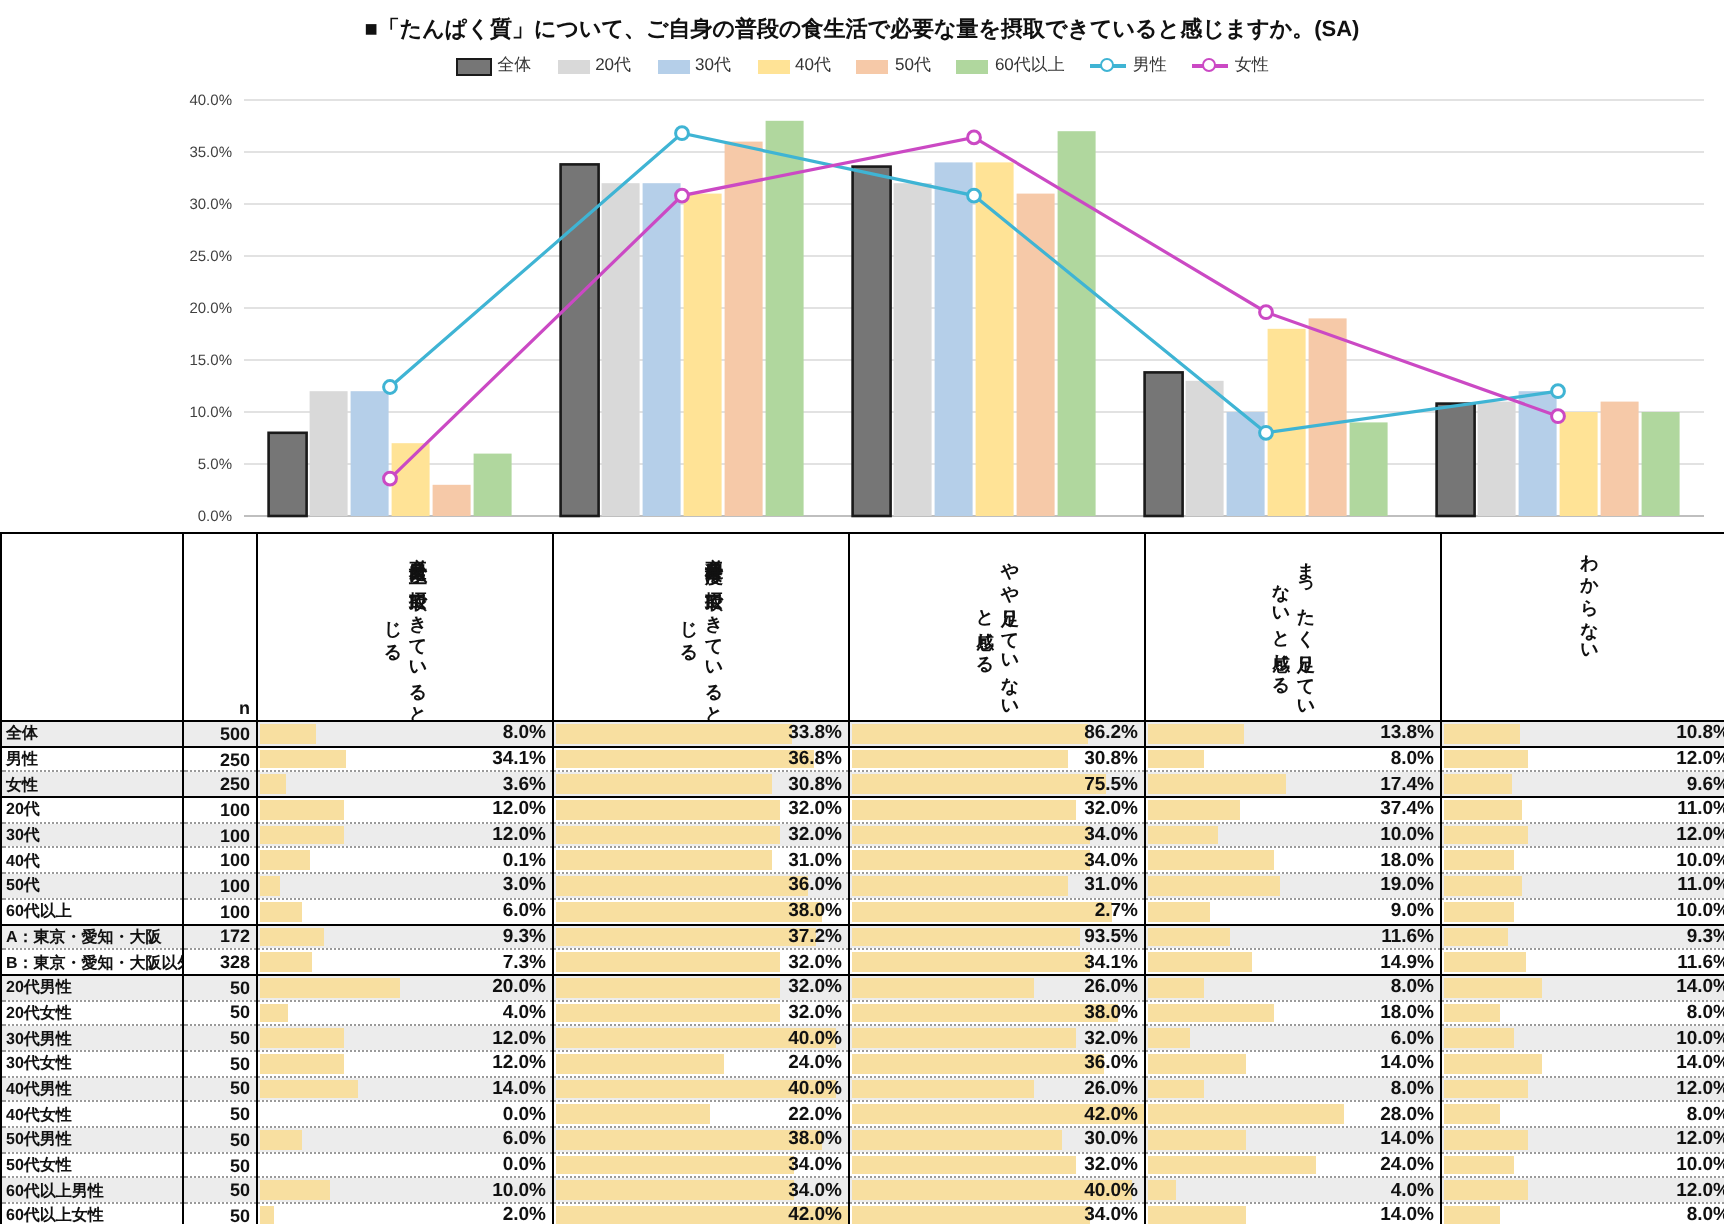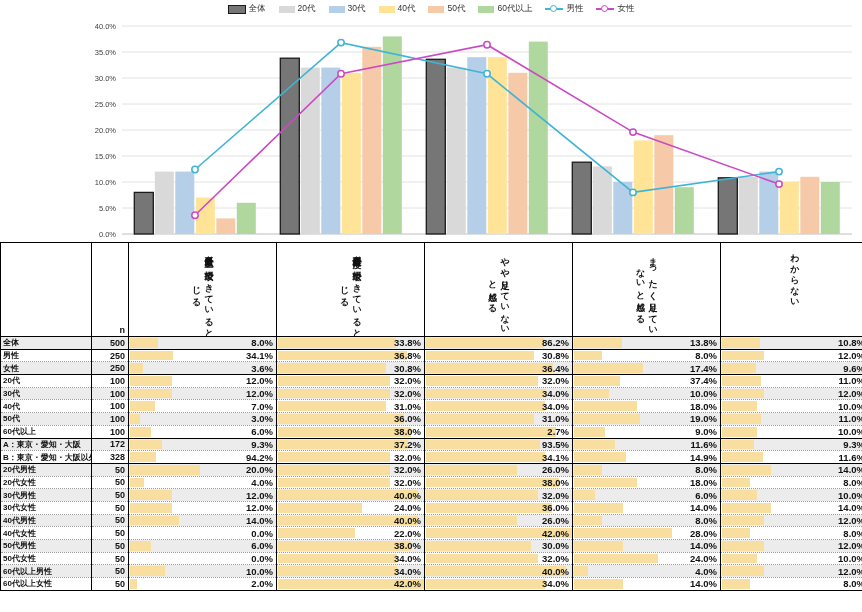--- a/index.html
+++ b/index.html
@@ -54,20 +54,21 @@
   td.datacell .bar{position:absolute;left:1px;top:1px;bottom:1px;z-index:0;}
   td.datacell .val{
     position:absolute;right:3px;top:0;bottom:0;z-index:1;
     display:flex;align-items:center;font-size:9.5px;
   }
 </style>
 </head>
 <body>
 
 <div class="page">
+  <div class="title">■「たんぱく質」について、ご自身の普段の食生活で必要な量を摂取できていると感じますか。(SA)</div>
   <div class="legend" id="legend">
       <span class="item">
         <span class="sw" style="background: rgb(118, 118, 118); border: 1px solid rgb(26, 26, 26);"></span>
         <span>全体</span>
       </span>
       <span class="item">
         <span class="sw" style="background: rgb(217, 217, 217);"></span>
         <span>20代</span>
       </span>
       <span class="item">
@@ -242,21 +243,21 @@
           <td class="datacell">
             <div class="bar" style="width: 8.6%; background: rgb(248, 223, 160);"></div>
             <span class="val">3.6%</span>
           </td>
           <td class="datacell">
             <div class="bar" style="width: 73.3%; background: rgb(248, 223, 160);"></div>
             <span class="val">30.8%</span>
           </td>
           <td class="datacell">
             <div class="bar" style="width: 86.7%; background: rgb(248, 223, 160);"></div>
-            <span class="val">36.4%</span>
+            <span class="val">75.5%</span>
           </td>
           <td class="datacell">
             <div class="bar" style="width: 46.7%; background: rgb(248, 223, 160);"></div>
             <span class="val">17.4%</span>
           </td>
           <td class="datacell">
             <div class="bar" style="width: 22.9%; background: rgb(248, 223, 160);"></div>
             <span class="val">9.6%</span>
           </td>
         </tr>
@@ -306,21 +307,21 @@
           <td class="datacell">
             <div class="bar" style="width: 28.6%; background: rgb(248, 223, 160);"></div>
             <span class="val">12.0%</span>
           </td>
         </tr>
         <tr class="">
           <td class="lab">40代</td>
           <td class="n">100</td>
           <td class="datacell">
             <div class="bar" style="width: 16.7%; background: rgb(248, 223, 160);"></div>
-            <span class="val">7.0%</span>
+            <span class="val">0.1%</span>
           </td>
           <td class="datacell">
             <div class="bar" style="width: 73.8%; background: rgb(248, 223, 160);"></div>
             <span class="val">31.0%</span>
           </td>
           <td class="datacell">
             <div class="bar" style="width: 81%; background: rgb(248, 223, 160);"></div>
             <span class="val">34.0%</span>
           </td>
           <td class="datacell">
@@ -402,21 +403,21 @@
           <td class="datacell">
             <div class="bar" style="width: 22.1%; background: rgb(248, 223, 160);"></div>
             <span class="val">9.3%</span>
           </td>
         </tr>
         <tr class="grp">
           <td class="lab">B：東京・愛知・大阪以外</td>
           <td class="n">328</td>
           <td class="datacell">
             <div class="bar" style="width: 17.4%; background: rgb(248, 223, 160);"></div>
-            <span class="val">94.2%</span>
+            <span class="val">7.3%</span>
           </td>
           <td class="datacell">
             <div class="bar" style="width: 76.2%; background: rgb(248, 223, 160);"></div>
             <span class="val">32.0%</span>
           </td>
           <td class="datacell">
             <div class="bar" style="width: 81.2%; background: rgb(248, 223, 160);"></div>
             <span class="val">34.1%</span>
           </td>
           <td class="datacell">

